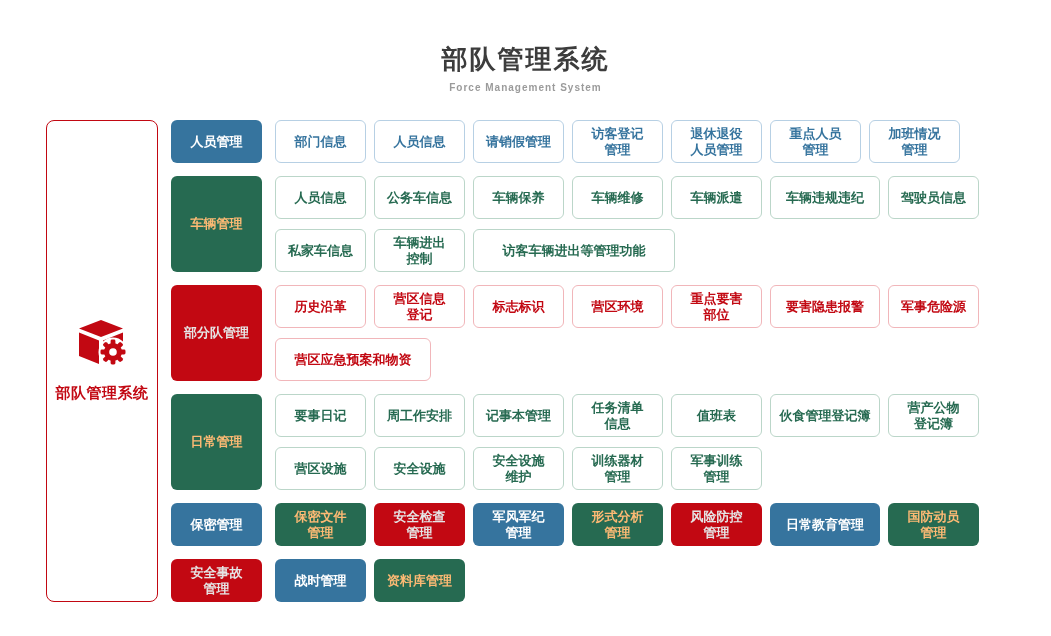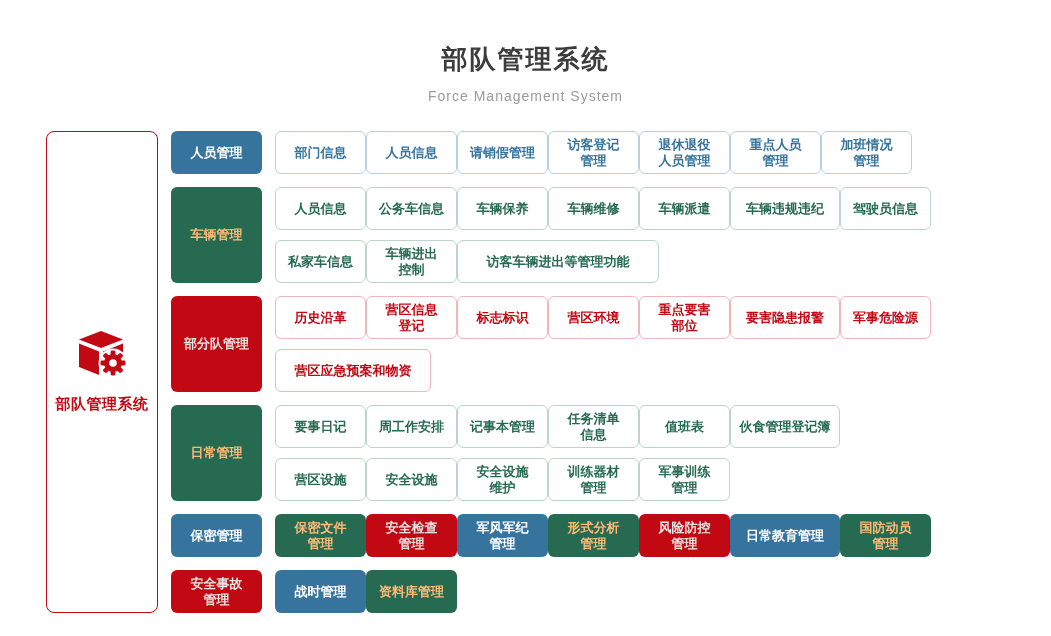--- a/index.html
+++ b/index.html
@@ -8,31 +8,31 @@
     --title:#3C3C3C; --subtitle:#9B9B9B;
   }
   *{box-sizing:border-box;}
   html,body{margin:0;padding:0;}
   body{
     width:1051px;height:636px;background:#fff;overflow:hidden;
     font-family:"Liberation Sans","DejaVu Sans",sans-serif;
   }
   .page-header{text-align:center;padding-top:42px;}
   .page-title{font-size:26px;font-weight:700;color:var(--title);letter-spacing:2px;margin:0;}
-  .page-subtitle{font-size:14px;color:var(--subtitle);letter-spacing:1px;margin-top:11px;}
+  .page-subtitle{font-size:10px;color:var(--subtitle);letter-spacing:1px;margin-top:5px;font-weight:bold;}
   .diagram{display:flex;gap:13px;align-items:stretch;padding:27px 0 0 46px;}
   .root-card{
     width:112px;flex:none;border:1px solid var(--red);border-radius:8px;background:#fff;
     display:flex;flex-direction:column;align-items:center;justify-content:center;gap:15px;
   }
   .root-label{color:var(--red);font-size:15px;font-weight:700;letter-spacing:.5px;}
   .rows{display:flex;flex-direction:column;gap:13px;}
   .category-row{display:flex;gap:13px;align-items:stretch;}
   .lines{display:flex;flex-direction:column;gap:10px;}
-  .line{display:flex;gap:0;}
+  .line{display:flex;gap:8px;}
   .node{
     width:91px;min-height:43px;flex:none;border-radius:6px;padding:4px 5px;
     display:flex;align-items:center;justify-content:center;text-align:center;
     font-size:13px;font-weight:700;line-height:16px;white-space:pre-line;
   }
   .node.header{width:91px;}
   .node.w-lg{width:110px;}
   .node.w-xl{width:156px;}
   .node.w-xxl{width:202px;}
   .solid.blue{background:var(--blue);color:#fff;}
@@ -138,20 +138,22 @@
         <div class="node header solid green"><span>日常管理</span></div>
         <div class="lines">
           <div class="line">
             <div class="node outline green"><span>要事日记</span></div>
             <div class="node outline green"><span>周工作安排</span></div>
             <div class="node outline green"><span>记事本管理</span></div>
             <div class="node outline green"><span>任务清单
 信息</span></div>
             <div class="node outline green"><span>值班表</span></div>
             <div class="node outline green w-lg"><span>伙食管理登记簿</span></div>
+            <div class="node outline green"><span>营产公物
+登记簿</span></div>
           </div>
           <div class="line">
             <div class="node outline green"><span>营区设施</span></div>
             <div class="node outline green"><span>安全设施</span></div>
             <div class="node outline green"><span>安全设施
 维护</span></div>
             <div class="node outline green"><span>训练器材
 管理</span></div>
             <div class="node outline green"><span>军事训练
 管理</span></div>

